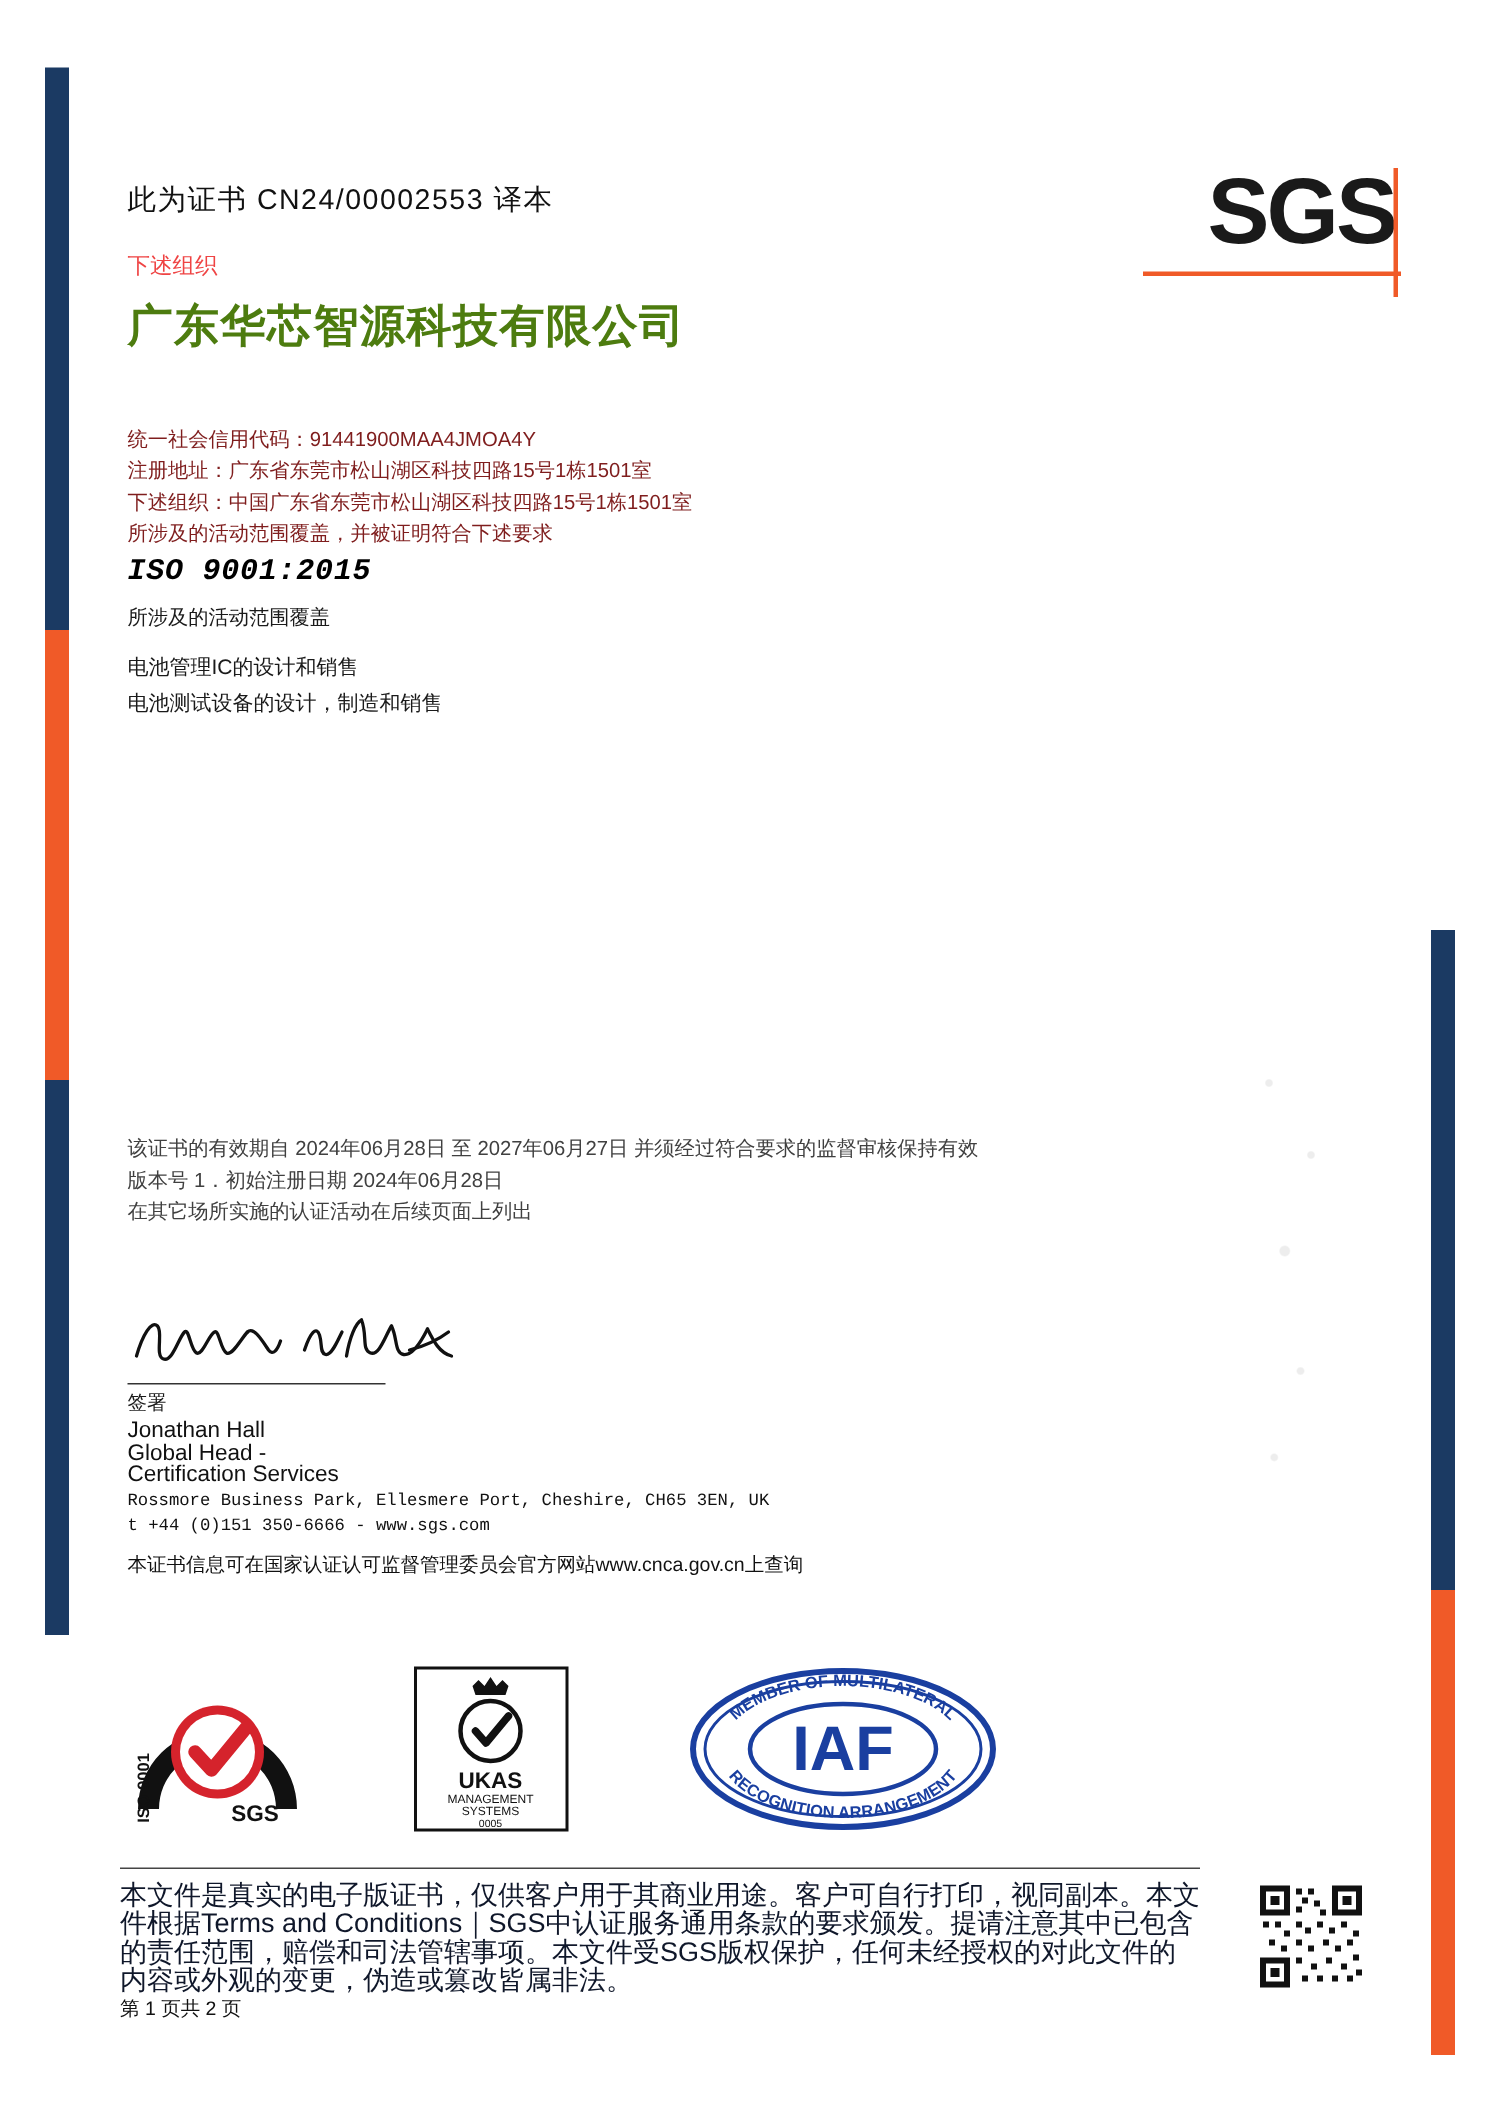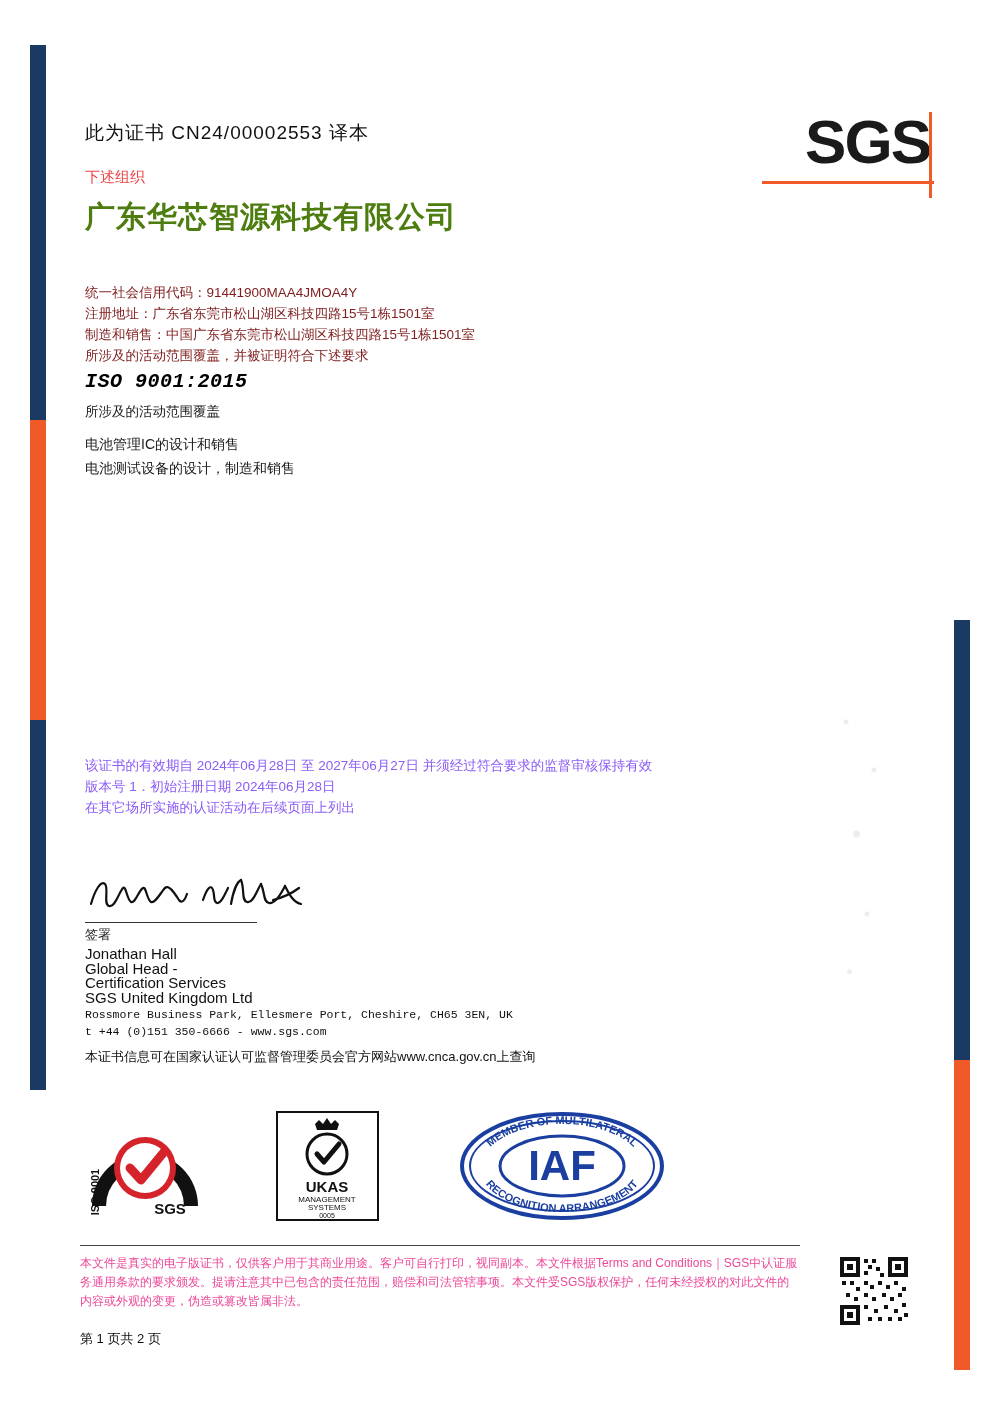--- a/index.html
+++ b/index.html
@@ -120,21 +120,21 @@
   
   .validity {
     position: absolute;
     left: 85px;
     top: 755px;
     width: 700px;
   }
   .validity div {
     font-size: 13.5px;
     line-height: 21px;
-    color: #8b5cf6;
+    color: #404040;
   }
 
   
   .signature-area {
     position: absolute;
     left: 85px;
     top: 870px;
     width: 520px;
   }
   .signature-svg { display: block; }
@@ -189,23 +189,23 @@
     top: 1245px;
     width: 720px;
   }
   .footer-rule {
     width: 720px;
     height: 1px;
     background: #444;
     margin-bottom: 8px;
   }
   .footer-text {
-    font-size: 12px;
+    font-size: 18px;
     line-height: 19px;
-    color: #ec4899;
+    color: #0f172a;
   }
   .page-no {
     position: absolute;
     left: 80px;
     top: 1330px;
     font-size: 13px;
     color: #111;
   }
   .qr {
     position: absolute;
@@ -249,21 +249,21 @@
     <div class="sgs-rule-v"></div>
   </div>
 
   <div class="content">
     <div class="line-cert-no">此为证书 CN24/00002553 译本</div>
     <div class="line-org-intro">下述组织</div>
     <div class="org-name">广东华芯智源科技有限公司</div>
 
     <div class="detail-line">统一社会信用代码：91441900MAA4JMOA4Y</div>
     <div class="detail-line">注册地址：广东省东莞市松山湖区科技四路15号1栋1501室</div>
-    <div class="detail-line">制造和销售：中国广东省东莞市松山湖区科技四路15号1栋1501室</div>
+    <div class="detail-line">下述组织：中国广东省东莞市松山湖区科技四路15号1栋1501室</div>
     <div class="detail-line">所涉及的活动范围覆盖，并被证明符合下述要求</div>
 
     <div class="standard">ISO 9001:2015</div>
 
     <div class="scope-intro">所涉及的活动范围覆盖</div>
     <div class="scope-line">电池管理IC的设计和销售</div>
     <div class="scope-line">电池测试设备的设计，制造和销售</div>
   </div>
 
   <div class="validity">
@@ -283,21 +283,20 @@
         <path d="M176 14 C180 22, 178 32, 184 33 C190 34, 196 24, 200 16"></path>
         <path d="M188 30 C196 28, 206 24, 214 18"></path>
         <path d="M200 16 C204 24, 208 32, 216 34"></path>
       </g>
     </svg>
     <div class="sig-rule"></div>
     <div class="sig-label">签署</div>
     <div class="sig-mono">Jonathan Hall</div>
     <div class="sig-mono">Global Head -</div>
     <div class="sig-mono">Certification Services</div>
-    <div class="sig-mono">SGS United Kingdom Ltd</div>
     <div class="sig-addr">Rossmore Business Park, Ellesmere Port, Cheshire, CH65 3EN, UK</div>
     <div class="sig-addr">t +44 (0)151 350-6666 - www.sgs.com</div>
     <div class="cnca-line">本证书信息可在国家认证认可监督管理委员会官方网站www.cnca.gov.cn上查询</div>
   </div>
 
   <div class="marks">
 
     <div class="mark mark-iso">
       <svg width="135" height="110" viewBox="0 0 135 110">
         <path d="M12 96 A52 52 0 1 1 118 96 L104 96 A38 38 0 1 0 26 96 Z" fill="#111"></path>

